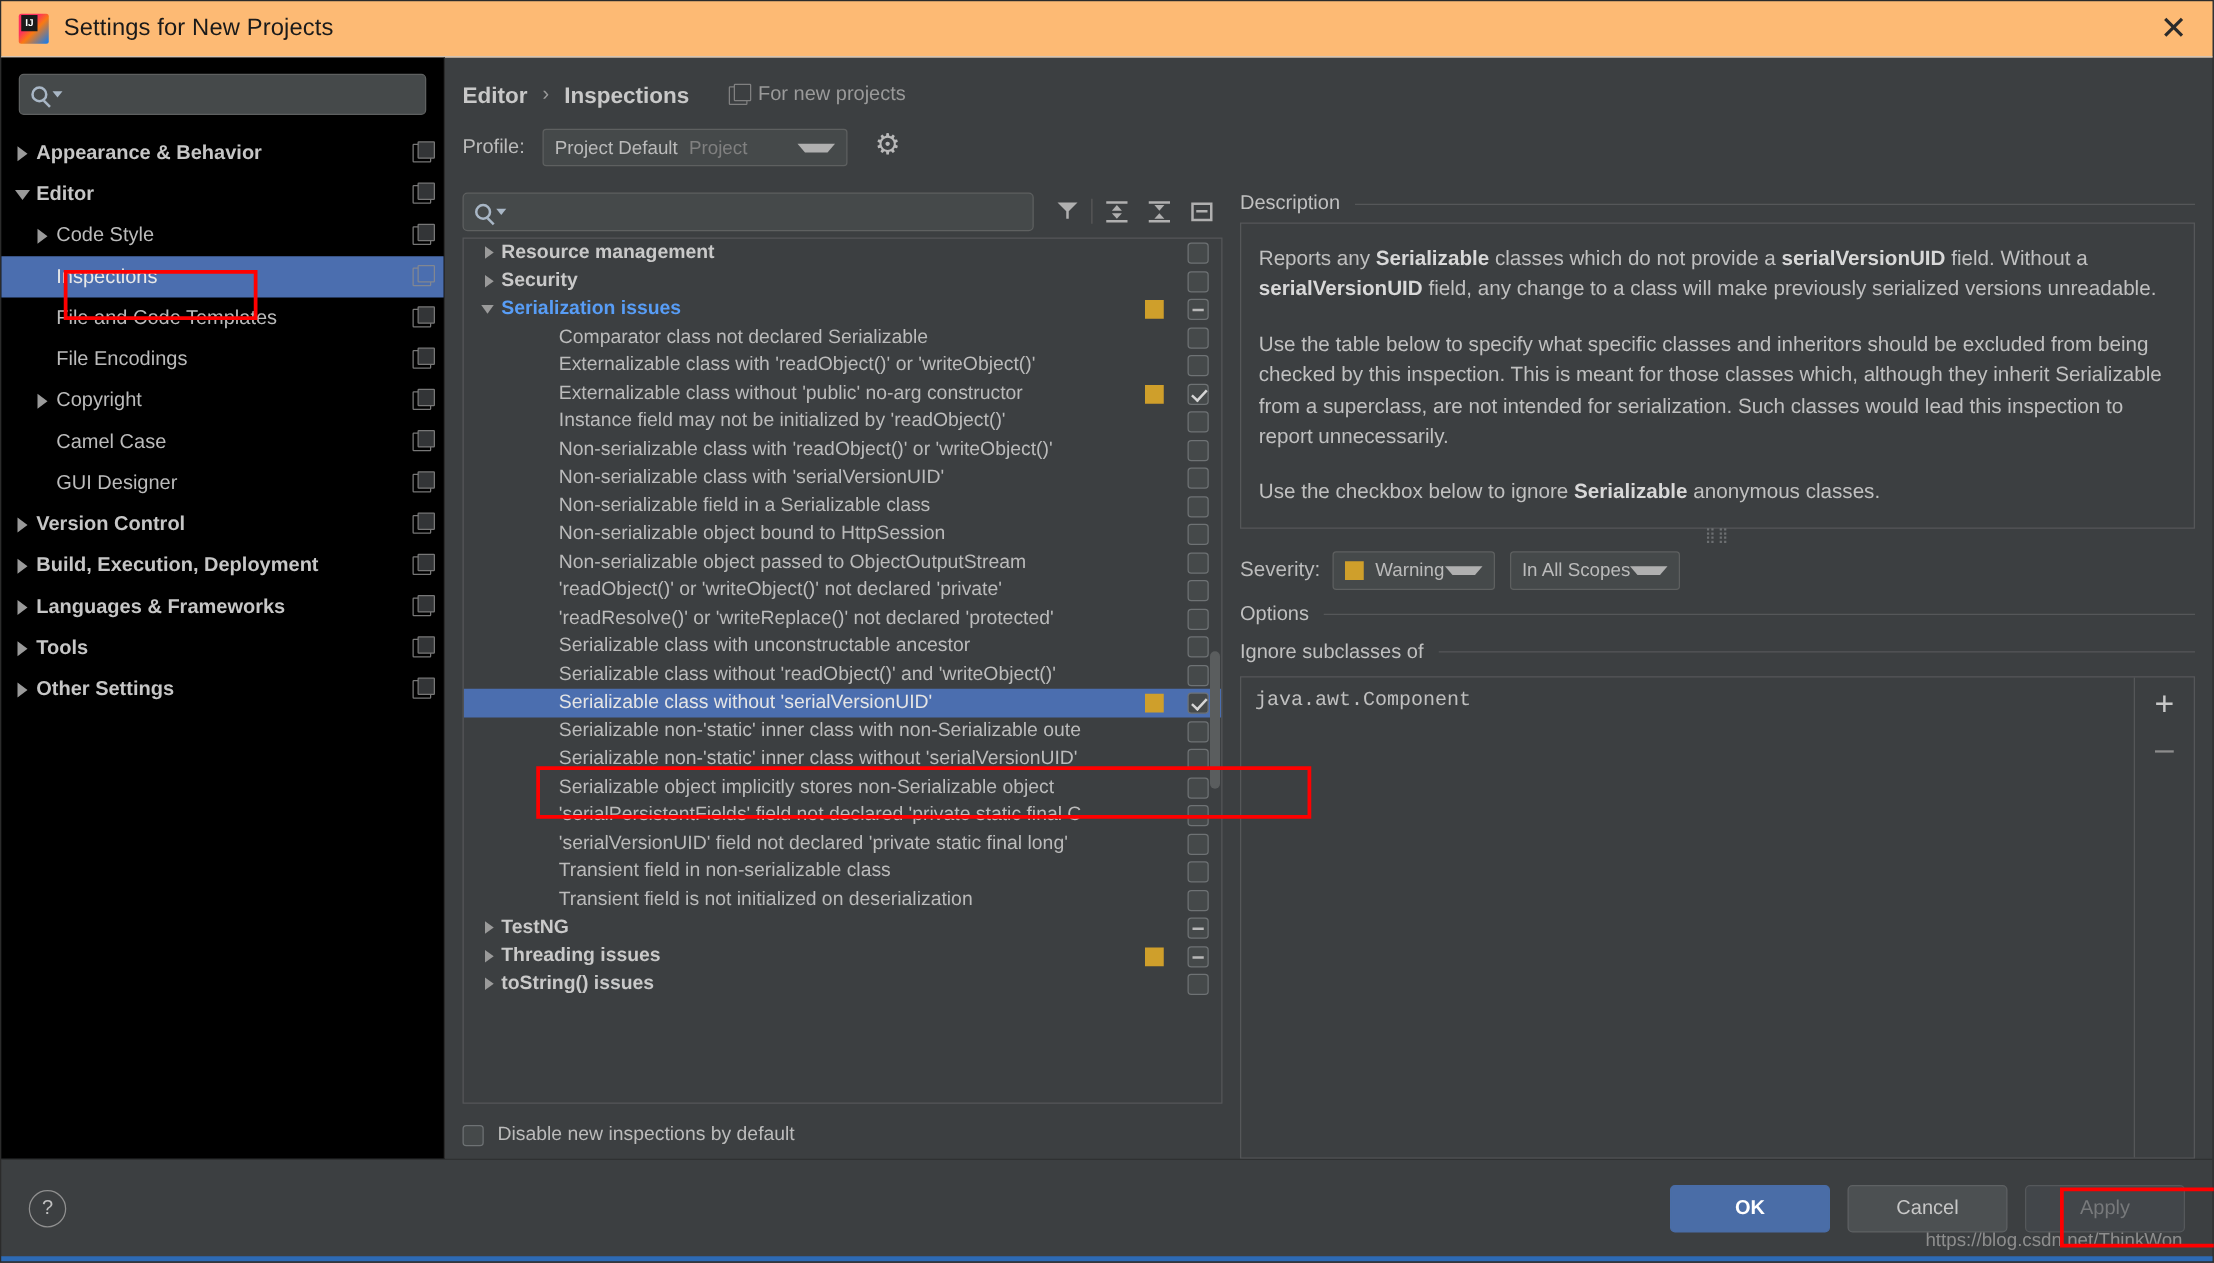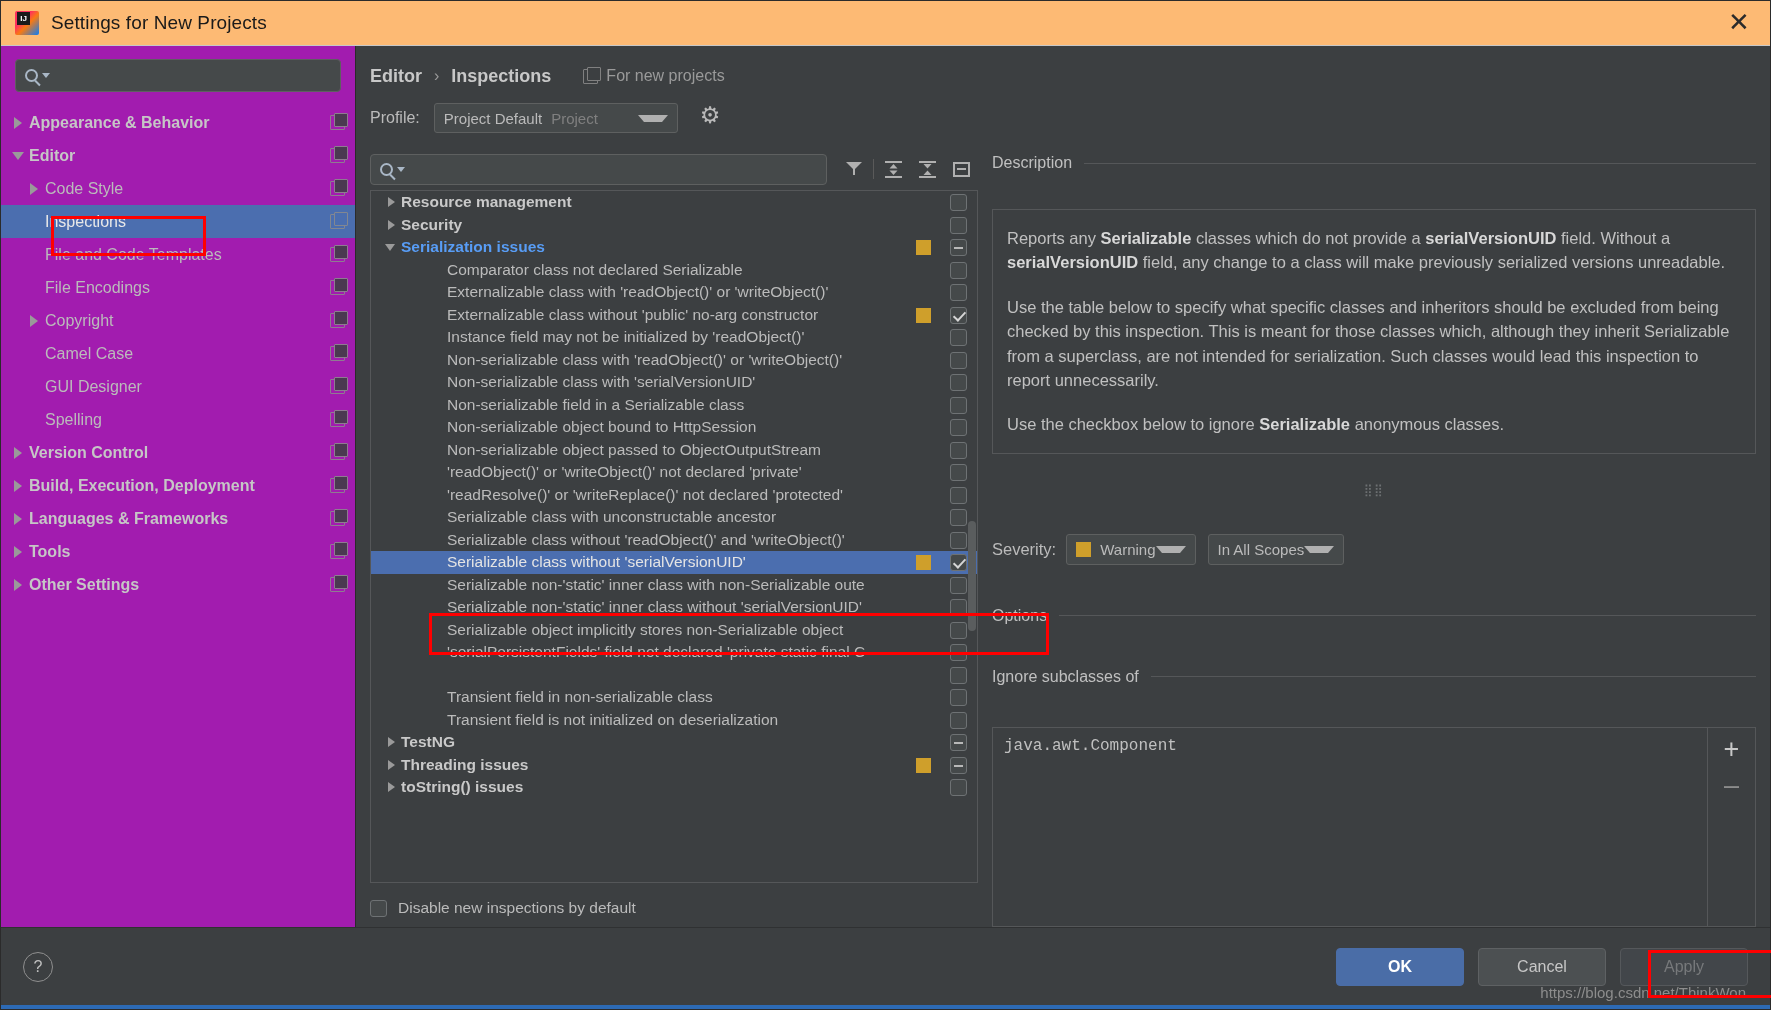--- a/index.html
+++ b/index.html
@@ -45,21 +45,21 @@
     color: #2b2b2b; font-size: 26px; line-height: 32px; text-align: center;
     cursor: pointer; font-weight: 300;
   }
 
   
   .body { flex: 1; display: flex; min-height: 0; }
 
   
   .sidebar {
     width: 355px; flex: 0 0 355px;
-    background: #a21caf;
+    background: #000000;
     border-right: 1px solid #2b2b2b;
     display: flex; flex-direction: column;
     padding-top: 13px;
   }
   .search-wrap { padding: 0 14px 12px 14px; }
   .search-box {
     height: 33px; background: #45494a;
     border: 1px solid #5e6060; border-radius: 4px;
     display: flex; align-items: center; padding: 0 9px;
   }
@@ -229,21 +229,21 @@
     width: 8px; height: 110px; background: #5a5d5e; border-radius: 4px;
   }
   .bottom-chk { display: flex; align-items: center; height: 38px; margin-top: 6px; }
   .chk-sq {
     width: 17px; height: 17px; border: 1px solid #6e7274;
     border-radius: 3px; background: #45494a; margin-right: 11px; flex: 0 0 17px;
   }
   .bottom-chk .chk-label { font-size: 15.5px; color: #bbbbbb; }
 
   
-  .rightpane { flex: 1; display: flex; flex-direction: column; min-width: 0; padding: 0 14px 0 14px; min-height: 0; gap: 31px; }
+  .rightpane { flex: 1; display: flex; flex-direction: column; min-width: 0; padding: 0 14px 0 14px; min-height: 0; }
   .sec-head { display: flex; align-items: center; height: 30px; }
   .sec-head .sec-title { font-size: 16px; color: #c0c0c0; white-space: nowrap; }
   .sec-head .sec-line { flex: 1; height: 1px; background: #555759; margin-left: 12px; }
   .desc-box {
     border: 1px solid #555759; background: #3c3f41;
     padding: 16px 14px; min-height: 0;
   }
   .desc-p { font-size: 16.5px; color: #c0c0c0; line-height: 1.48; }
   .desc-p + .desc-p { margin-top: 20px; }
   .desc-p b { color: #d8d8d8; }
@@ -364,25 +364,20 @@
             <span class="copy-ic"></span>
           </div>
           <div class="tnode indent-1">
             <span class="arrow"></span>
             <span class="tlabel">Camel Case</span>
             <span class="copy-ic"></span>
           </div>
           <div class="tnode indent-1">
             <span class="arrow"></span>
             <span class="tlabel">GUI Designer</span>
-            <span class="copy-ic"></span>
-          </div>
-          <div class="tnode indent-1">
-            <span class="arrow"></span>
-            <span class="tlabel">Spelling</span>
             <span class="copy-ic"></span>
           </div>
           <div class="tnode bold indent-0">
             <span class="arrow">
               <span class="tri-right"></span>
             </span>
             <span class="tlabel">Version Control</span>
             <span class="copy-ic"></span>
           </div>
           <div class="tnode bold indent-0">
@@ -585,20 +580,21 @@
                   <span class="ilabel">Serializable object implicitly stores non-Serializable object</span>
                   <span class="cbx "></span>
                 </div>
                 <div class="irow leaf">
                   <span class="iarrow"></span>
                   <span class="ilabel">'serialPersistentFields' field not declared 'private static final C</span>
                   <span class="cbx "></span>
                 </div>
                 <div class="irow leaf">
                   <span class="iarrow"></span>
+                  <span class="ilabel">'serialVersionUID' field not declared 'private static final long'</span>
                   <span class="cbx "></span>
                 </div>
                 <div class="irow leaf">
                   <span class="iarrow"></span>
                   <span class="ilabel">Transient field in non-serializable class</span>
                   <span class="cbx "></span>
                 </div>
                 <div class="irow leaf">
                   <span class="iarrow"></span>
                   <span class="ilabel">Transient field is not initialized on deserialization</span>

